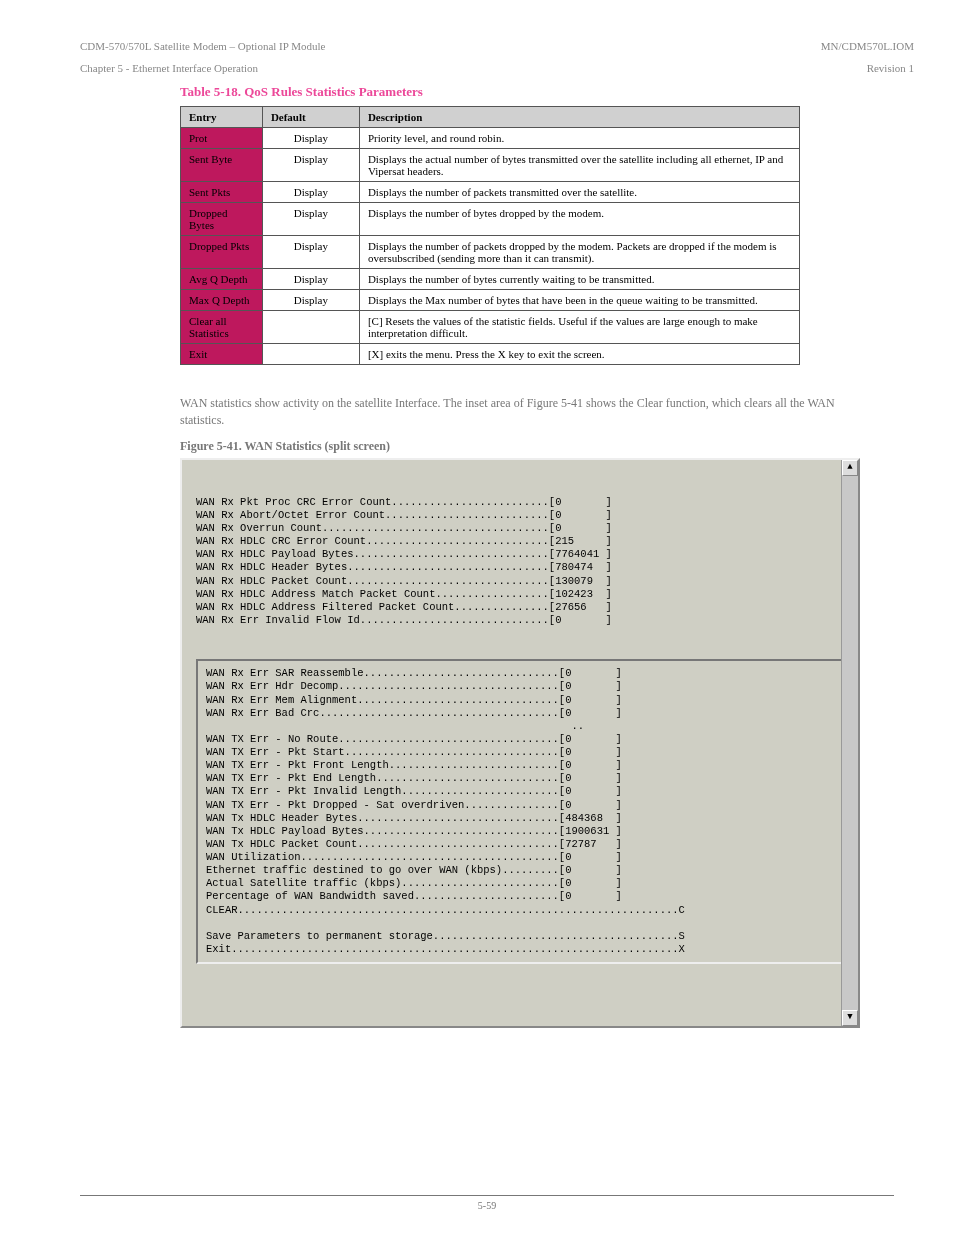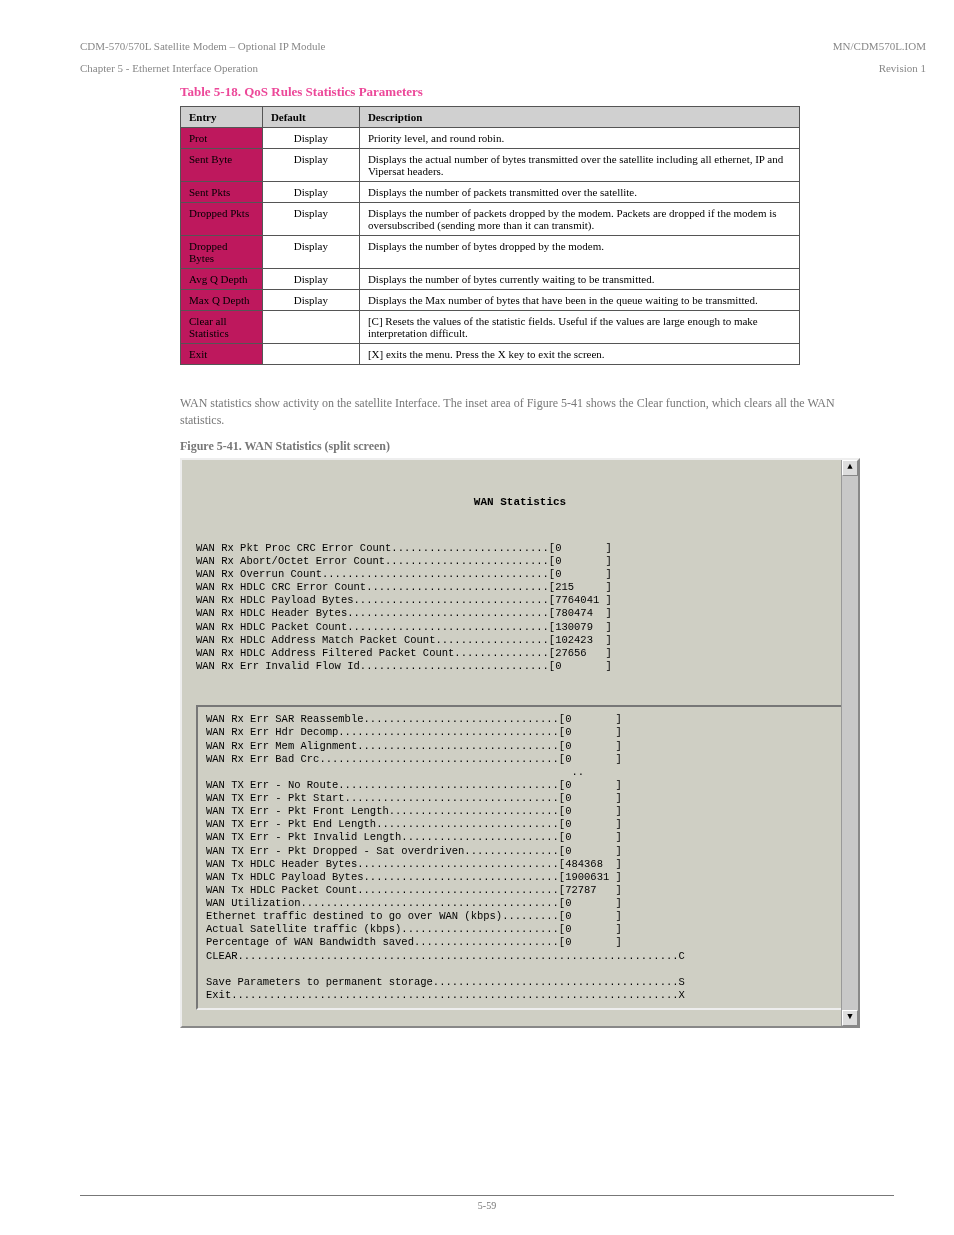--- a/index.html
+++ b/index.html
@@ -8,21 +8,21 @@
     background: #ffffff;
     font-family: "Times New Roman", Times, serif;
     color: #000;
     width: 954px;
   }
   .page {
     width: 954px;
     min-height: 1235px;
     position: relative;
     box-sizing: border-box;
-    padding: 40px 28px 30px 80px;
+    padding: 40px 40px 30px 80px;
   }
   .header-line {
     display: flex;
     justify-content: space-between;
     font-size: 11px;
     color: #888;
     margin-bottom: 10px;
   }
   .section-title {
     font-size: 13px;
@@ -172,28 +172,28 @@
           <td class="col-entry">Sent Byte</td>
           <td class="col-default">Display</td>
           <td class="col-desc">Displays the actual number of bytes transmitted over the satellite including all ethernet, IP and Vipersat headers.</td>
         </tr>
         <tr>
           <td class="col-entry">Sent Pkts</td>
           <td class="col-default">Display</td>
           <td class="col-desc">Displays the number of packets transmitted over the satellite.</td>
         </tr>
         <tr>
+          <td class="col-entry">Dropped Bytes</td>
+          <td class="col-default">Display</td>
+          <td class="col-desc">Displays the number of bytes dropped by the modem.</td>
+        </tr>
+        <tr>
           <td class="col-entry">Dropped Pkts</td>
           <td class="col-default">Display</td>
           <td class="col-desc">Displays the number of packets dropped by the modem. Packets are dropped if the modem is oversubscribed (sending more than it can transmit).</td>
-        </tr>
-        <tr>
-          <td class="col-entry">Dropped Bytes</td>
-          <td class="col-default">Display</td>
-          <td class="col-desc">Displays the number of bytes dropped by the modem.</td>
         </tr>
         <tr>
           <td class="col-entry">Avg Q Depth</td>
           <td class="col-default">Display</td>
           <td class="col-desc">Displays the number of bytes currently waiting to be transmitted.</td>
         </tr>
         <tr>
           <td class="col-entry">Max Q Depth</td>
           <td class="col-default">Display</td>
           <td class="col-desc">Displays the Max number of bytes that have been in the queue waiting to be transmitted.</td>
@@ -209,21 +209,20 @@
           <td class="col-desc">[X] exits the menu. Press the X key to exit the screen.</td>
         </tr>
       </tbody>
   </table>
 
   <div class="narrative">WAN statistics show activity on the satellite Interface. The inset area of Figure 5-41 shows the Clear function, which clears all the WAN statistics.</div>
 
   <div class="figure-caption">Figure 5-41. WAN Statistics (split screen)</div>
 
   <div class="terminal-outer">
-    <div class="terminal-title">WAN Statistics</div>
     <div class="terminal-block" id="term-upper">WAN Rx Pkt Proc CRC Error Count.........................[0       ]
 WAN Rx Abort/Octet Error Count..........................[0       ]
 WAN Rx Overrun Count....................................[0       ]
 WAN Rx HDLC CRC Error Count.............................[215     ]
 WAN Rx HDLC Payload Bytes...............................[7764041 ]
 WAN Rx HDLC Header Bytes................................[780474  ]
 WAN Rx HDLC Packet Count................................[130079  ]
 WAN Rx HDLC Address Match Packet Count..................[102423  ]
 WAN Rx HDLC Address Filtered Packet Count...............[27656   ]
 WAN Rx Err Invalid Flow Id..............................[0       ]</div>

